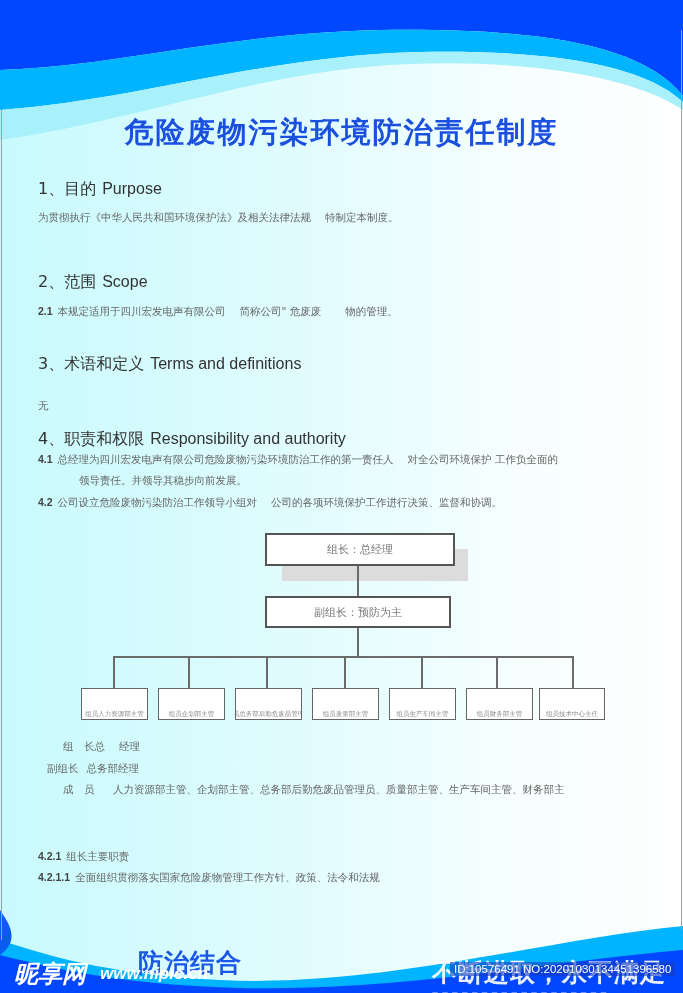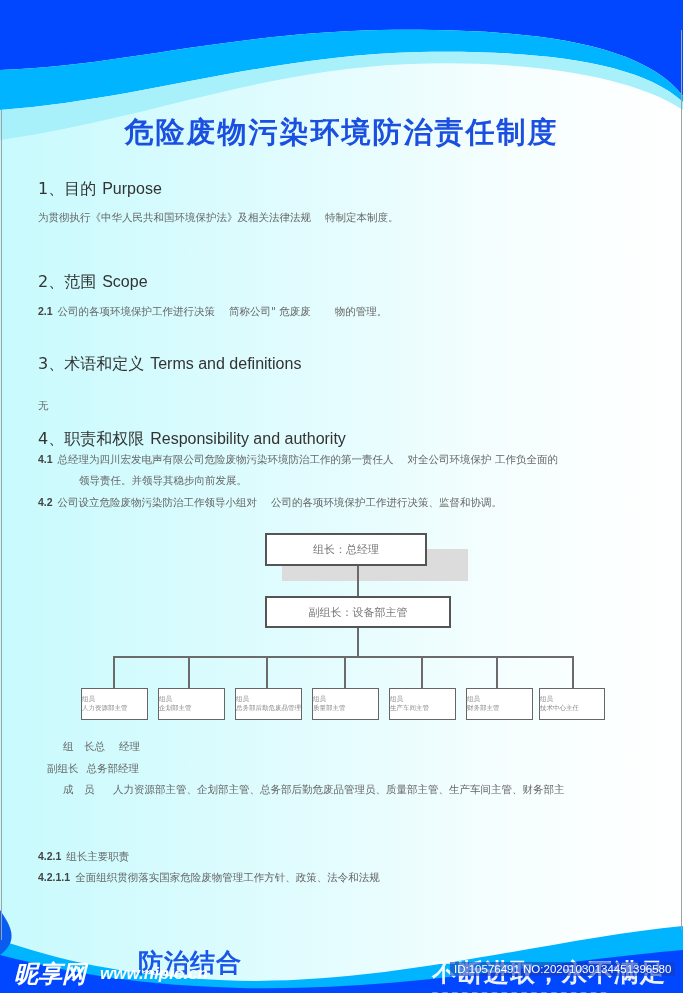--- a/index.html
+++ b/index.html
@@ -24,21 +24,21 @@
   .gap2 { display: inline-block; width: 24px; }
 
   .box {
     position: absolute; background: #fff; border: 2px solid #555; box-sizing: border-box;
     display: flex; align-items: center; justify-content: center; font-size: 11px; color: #777;
   }
   .shadow { position: absolute; background: #dcdcdc; }
   .line { position: absolute; background: #6b6b6b; }
   .sbox {
     position: absolute; top: 688px; height: 32px; background: #fff; border: 1.5px solid #666;
-    box-sizing: border-box; display: flex; flex-direction: column; align-items: flex-start; justify-content: center;
+    box-sizing: border-box; display: flex; flex-direction: row; align-items: flex-end; justify-content: center;
     font-size: 6.5px; color: #888; line-height: 9px; text-align: center; overflow: hidden; white-space: nowrap;
   }
 
   .mem { position: absolute; font-size: 10.5px; color: #666; }
   .slogan { position: absolute; font-weight: bold; color: #1a56e8; font-size: 25px; letter-spacing: 1px; }
   .slogan2 { position: absolute; font-weight: bold; color: #ffffff; font-size: 25px; letter-spacing: 1px; opacity: 0.92; }
   .wm { position: absolute; color: #fff; font-weight: bold; font-style: italic; }
   .idbar {
     position: absolute; left: 450px; top: 962px; background: rgba(20,60,190,0.6); color: #fff;
     font-family: "Liberation Sans", sans-serif; font-size: 11.5px; padding: 1px 4px;
@@ -70,43 +70,43 @@
     <span>1、目的</span><span class="en">Purpose</span>
   </div>
   <div class="p" style="top:211px;">
     <span>为贯彻执行《中华人民共和国环境保护法》及相关法律法规</span><span class="gap"></span><span>特制定本制度。</span>
   </div>
 
   <div class="h" style="top:272px;">
     <span>2、范围</span><span class="en">Scope</span>
   </div>
   <div class="p" style="top:305px;">
-    <b>2.1</b><span>公司的各项环境保护工作进行决策</span><span class="gap"></span><span>简称公司" 危废废</span><span class="gap2"></span><span>物的管理。</span>
+    <b>2.1</b><span>本规定适用于四川宏发电声有限公司</span><span class="gap"></span><span>简称公司" 危废废</span><span class="gap2"></span><span>物的管理。</span>
   </div>
 
   <div class="h" style="top:354px;">
     <span>3、术语和定义</span><span class="en">Terms and definitions</span>
   </div>
   <div class="p" style="top:399px;">无</div>
 
   <div class="h" style="top:429px;">
     <span>4、职责和权限</span><span class="en">Responsibility and authority</span>
   </div>
   <div class="p" style="top:453px;">
     <b>4.1</b><span>总经理为四川宏发电声有限公司危险废物污染环境防治工作的第一责任人</span><span class="gap"></span><span>对全公司环境保护</span>&nbsp;<span>工作负全面的</span>
   </div>
   <div class="p" style="top:474px;margin-left:41px;">领导责任。并领导其稳步向前发展。</div>
   <div class="p" style="top:496px;">
     <b>4.2</b><span>公司设立危险废物污染防治工作领导小组对</span><span class="gap"></span><span>公司的各项环境保护工作进行决策、监督和协调。</span>
   </div>
 
   <div class="shadow" style="left:282px; top:549px; width:186px; height:32px;"></div>
-  <div class="box" style="left:265px; top:533px; width:162px; height:33px;">组长：总经理</div>
+  <div class="box" style="left:265px; top:533px; width:190px; height:33px;">组长：总经理</div>
   <div class="line" style="left:357px; top:566px; width:1.5px; height:30px;"></div>
-  <div class="box" style="left:265px; top:596px; width:186px; height:32px;">副组长：设备部主管</div>
+  <div class="box" style="left:265px; top:596px; width:186px; height:32px;">副组长：预防为主</div>
   <div class="line" style="left:357px; top:628px; width:1.5px; height:29px;"></div>
   <div class="line" style="left:113px; top:656px; width:461px; height:1.5px;"></div>
 
   <div class="line" style="left:113px; top:657px; width:1.5px; height:31px;"></div>
   <div class="line" style="left:188px; top:657px; width:1.5px; height:31px;"></div>
   <div class="line" style="left:266px; top:657px; width:1.5px; height:31px;"></div>
   <div class="line" style="left:344px; top:657px; width:1.5px; height:31px;"></div>
   <div class="line" style="left:421px; top:657px; width:1.5px; height:31px;"></div>
   <div class="line" style="left:496px; top:657px; width:1.5px; height:31px;"></div>
   <div class="line" style="left:572px; top:657px; width:1.5px; height:31px;"></div>

